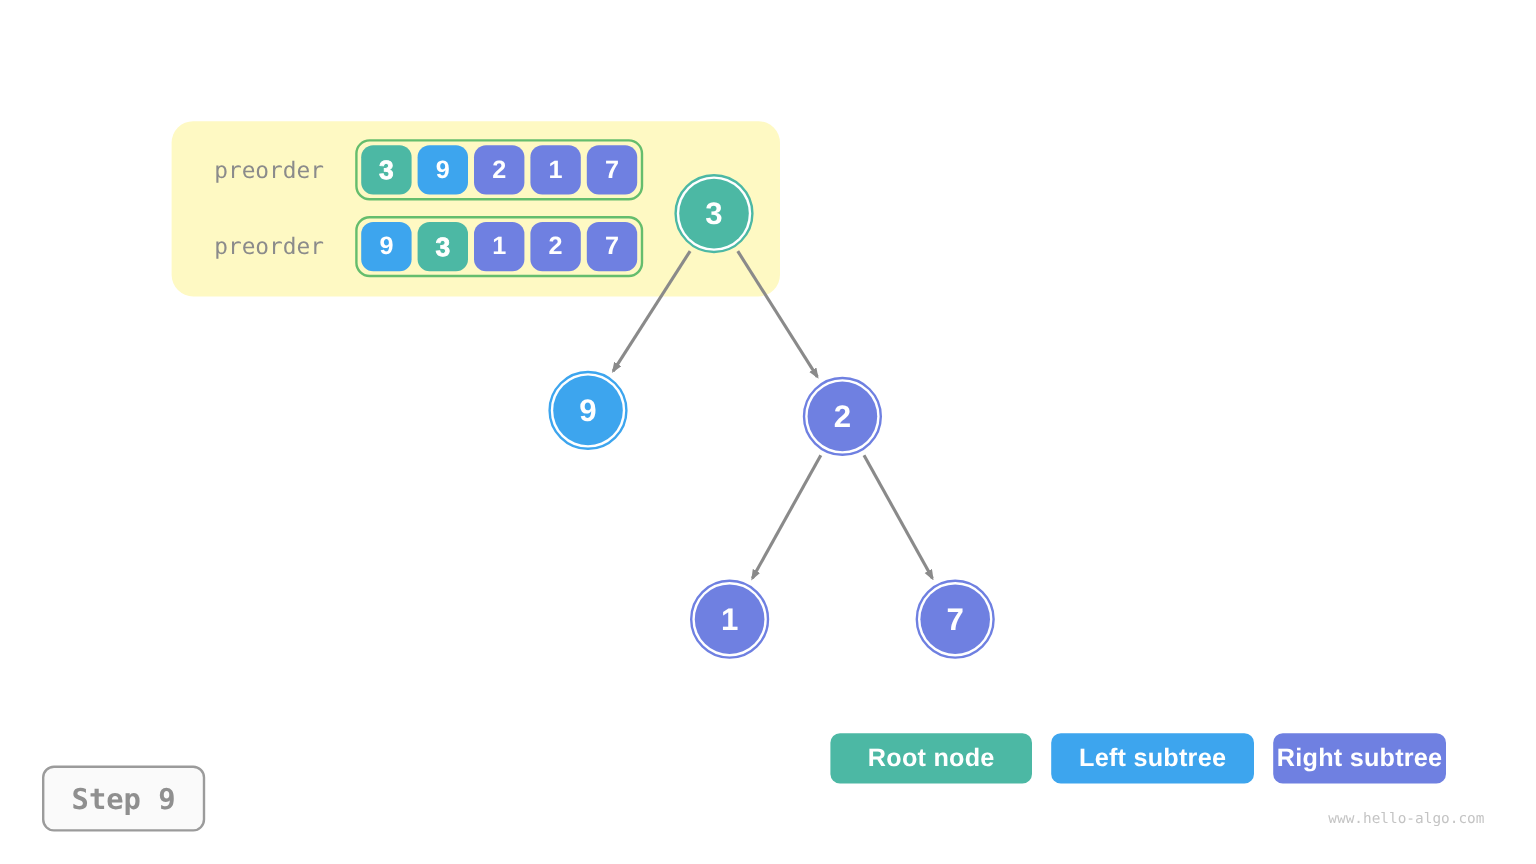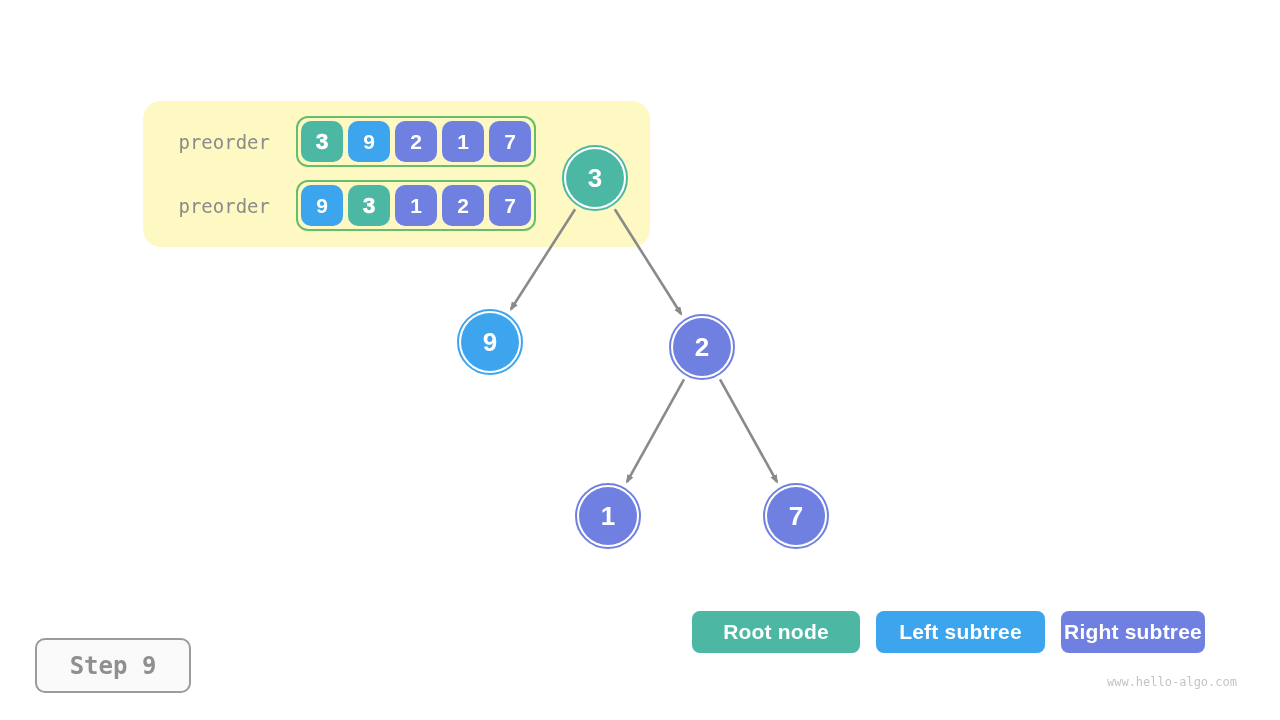--- a/index.html
+++ b/index.html
@@ -87,21 +87,21 @@
     letter-spacing: 0.2px;
   }
   .badge-root  { width: 168px; }
   .badge-left  { width: 169px; }
   .badge-right { width: 144px; }
 
   
   .step-box {
     position: absolute;
     left: 35px; top: 638px;
-    width: 156px; height: 55px;
+    width: 136px; height: 55px;
     border: 2px solid;
     border-radius: 10px;
     background: #fafafa;
     display: flex; align-items: center; justify-content: center;
     font-family: "DejaVu Sans Mono", monospace;
     font-size: 24px;
     font-weight: bold;
     z-index: 4;
   }
 

